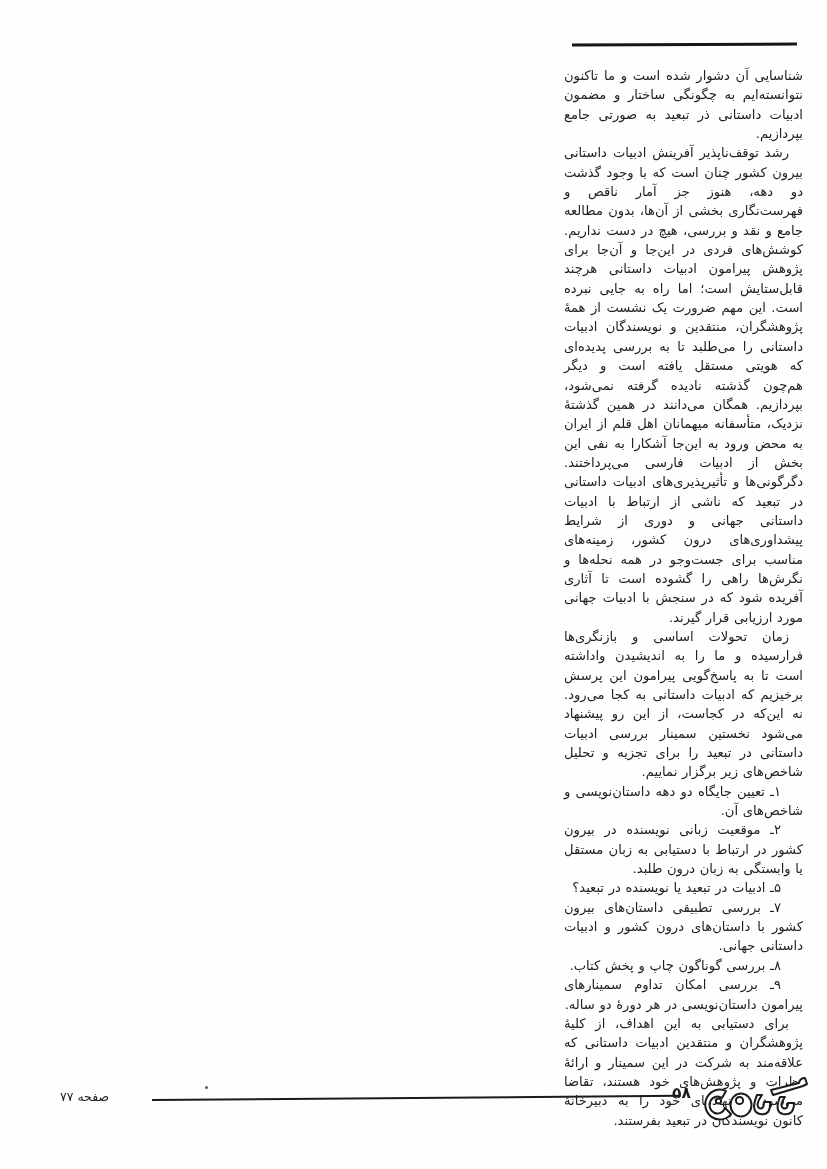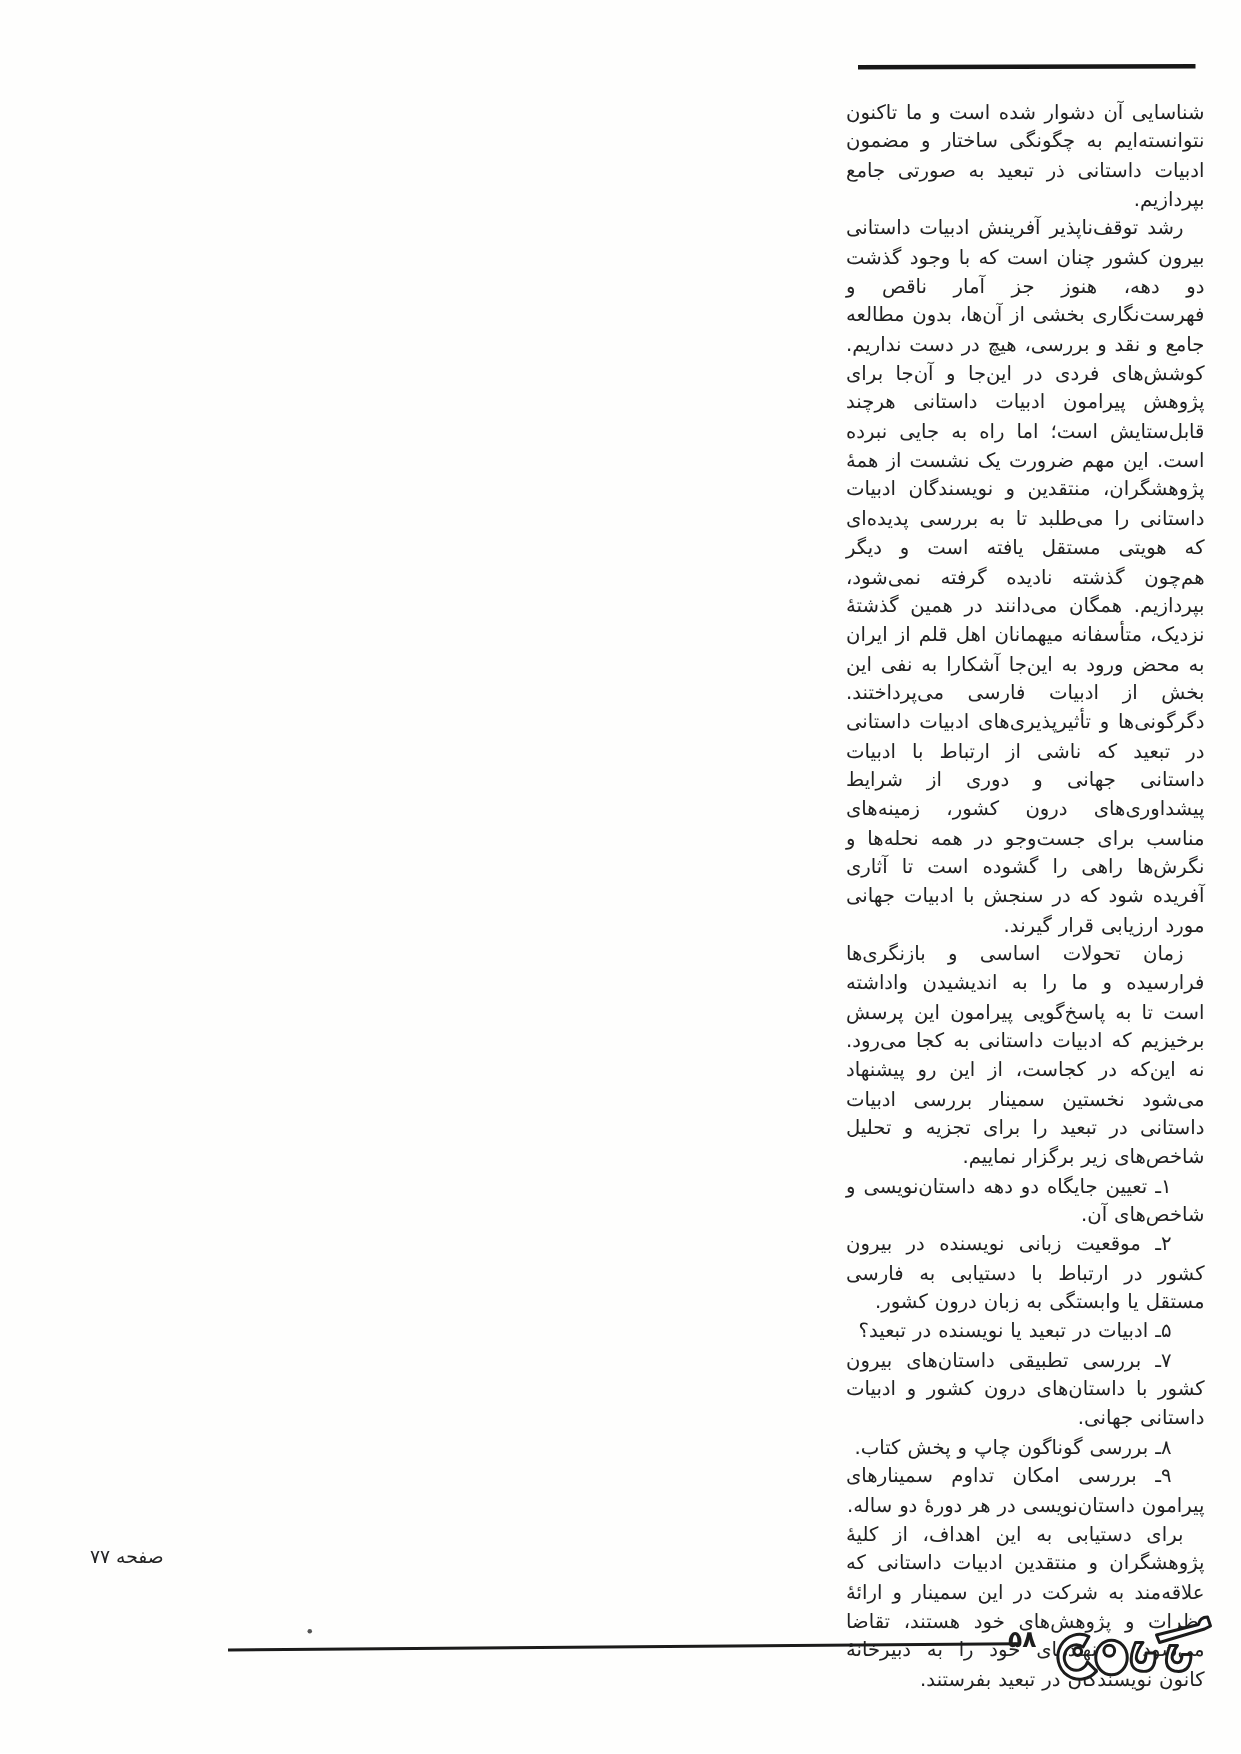--- a/index.html
+++ b/index.html
@@ -26,21 +26,21 @@
   }
   #article-column p{margin:0;padding:0;word-spacing:0.5px;}
   #article-column p.indent{text-indent:14px;}
   #article-column p.item{text-indent:22px;}
   
   #footer-rule{
     position:absolute;left:152px;top:1099px;width:527px;height:2.4px;
     background:#1b1b1b;transform:rotate(-0.45deg);transform-origin:left center;
   }
   #footer-page-label{
-    position:absolute;left:60px;top:1030px;width:95px;
+    position:absolute;left:60px;top:1089px;width:95px;
     direction:rtl;text-align:left;
     font-size:12.5px;color:#242424;
     white-space:nowrap;
   }
   #footer-issue-number{
     position:absolute;left:672px;top:1084px;
     font-size:15.5px;font-weight:bold;color:#1d1d1d;
     direction:rtl;
   }
   #footer-logo{
@@ -60,21 +60,21 @@
 
 <div id="page">
 
   <div id="top-rule"></div>
 
   <div id="article-column">
       <p class="flush">شناسایی آن دشوار شده است و ما تاکنون نتوانسته‌ایم به چگونگی ساختار و مضمون ادبیات داستانی ذر تبعید به صورتی جامع بپردازیم.</p>
       <p class="indent">رشد توقف‌ناپذیر آفرینش ادبیات داستانی بیرون کشور چنان است که با وجود گذشت دو دهه، هنوز جز آمار ناقص و فهرست‌نگاری بخشی از آن‌ها، بدون مطالعه جامع و نقد و بررسی، هیچ در دست نداریم. کوشش‌های فردی در این‌جا و آن‌جا برای پژوهش پیرامون ادبیات داستانی هرچند قابل‌ستایش است؛ اما راه به جایی نبرده است. این مهم ضرورت یک نشست از همهٔ پژوهشگران، منتقدین و نویسندگان ادبیات داستانی را می‌طلبد تا به بررسی پدیده‌ای که هویتی مستقل یافته است و دیگر هم‌چون گذشته نادیده گرفته نمی‌شود، بپردازیم. همگان می‌دانند در همین گذشتهٔ نزدیک، متأسفانه میهمانان اهل قلم از ایران به محض ورود به این‌جا آشکارا به نفی این بخش از ادبیات فارسی می‌پرداختند. دگرگونی‌ها و تأثیرپذیری‌های ادبیات داستانی در تبعید که ناشی از ارتباط با ادبیات داستانی جهانی و دوری از شرایط پیشداوری‌های درون کشور، زمینه‌های مناسب برای جست‌وجو در همه نحله‌ها و نگرش‌ها راهی را گشوده است تا آثاری آفریده شود که در سنجش با ادبیات جهانی مورد ارزیابی قرار گیرند.</p>
       <p class="indent">زمان تحولات اساسی و بازنگری‌ها فرارسیده و ما را به اندیشیدن واداشته است تا به پاسخ‌گویی پیرامون این پرسش برخیزیم که ادبیات داستانی به کجا می‌رود. نه این‌که در کجاست، از این رو پیشنهاد می‌شود نخستین سمینار بررسی ادبیات داستانی در تبعید را برای تجزیه و تحلیل شاخص‌های زیر برگزار نماییم.</p>
       <p class="item">۱ـ تعیین جایگاه دو دهه داستان‌نویسی و شاخص‌های آن.</p>
-      <p class="item">۲ـ موقعیت زبانی نویسنده در بیرون کشور در ارتباط با دستیابی به فارسی مستقل یا وابستگی به زبان درون کشور.</p>
+      <p class="item">۲ـ موقعیت زبانی نویسنده در بیرون کشور در ارتباط با دستیابی به زبان مستقل یا وابستگی به زبان درون طلبد.</p>
       <p class="item">۵ـ ادبیات در تبعید یا نویسنده در تبعید؟</p>
       <p class="item">۷ـ بررسی تطبیقی داستان‌های بیرون کشور با داستان‌های درون کشور و ادبیات داستانی جهانی.</p>
       <p class="item">۸ـ بررسی گوناگون چاپ و پخش کتاب.</p>
       <p class="item">۹ـ بررسی امکان تداوم سمینارهای پیرامون داستان‌نویسی در هر دورهٔ دو ساله.</p>
       <p class="indent">برای دستیابی به این اهداف، از کلیهٔ پژوهشگران و منتقدین ادبیات داستانی که علاقه‌مند به شرکت در این سمینار و ارائهٔ نظرات و پژوهش‌های خود هستند، تقاضا می‌شود پیشنهادهای خود را به دبیرخانهٔ کانون نویسندگان در تبعید بفرستند. </p>
     </div>
 
   <div id="scan-speck"></div>
 
   <div id="footer-page-label">صفحه ۷۷</div>

